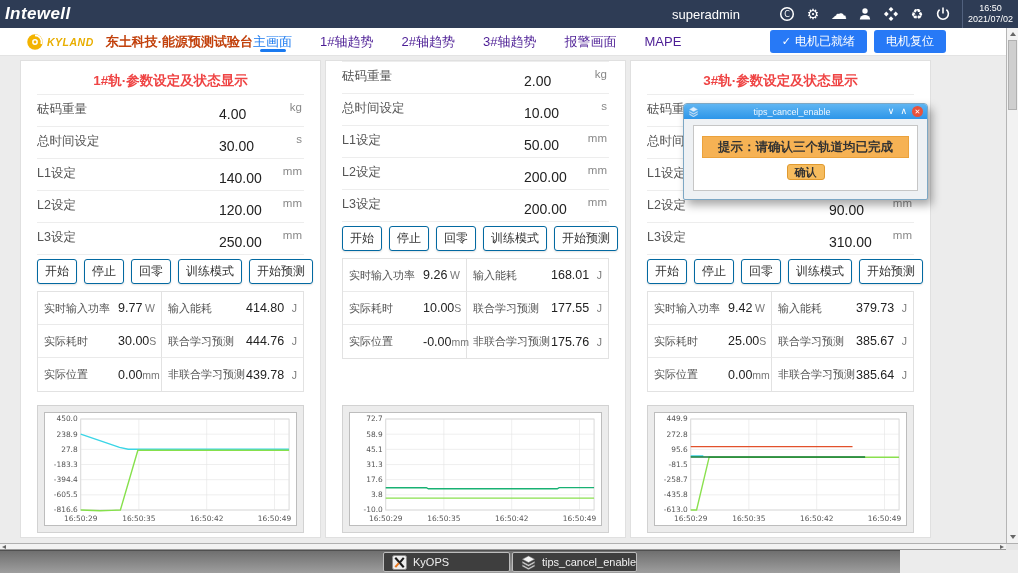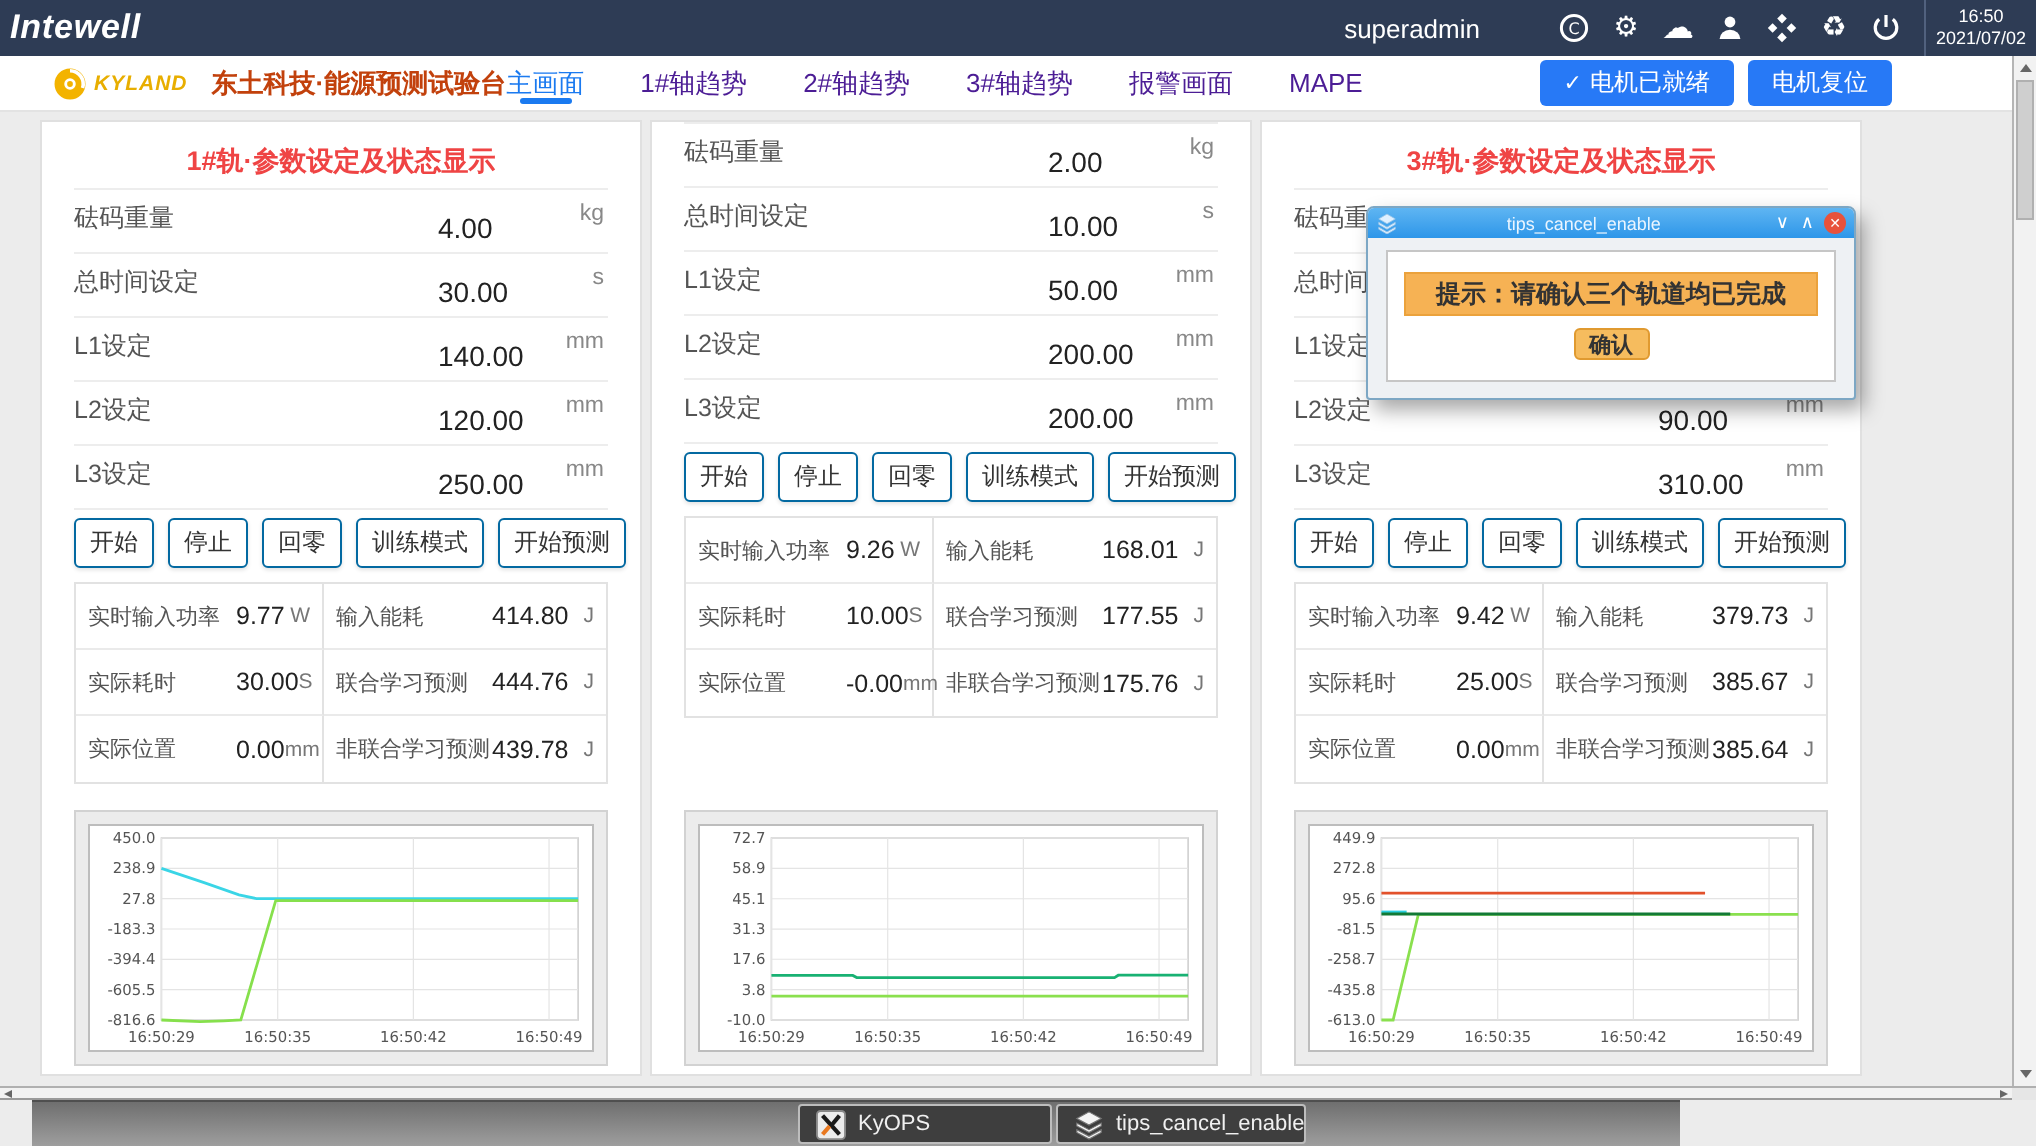--- a/index.html
+++ b/index.html
@@ -73,21 +73,21 @@
   .arr { position:absolute; left:3px; width:0; height:0; border-left:3px solid transparent; border-right:3px solid transparent; }
   .arr.up { top:4px; border-bottom:4px solid #666; }
   .arr.down { bottom:4px; border-top:4px solid #666; }
   .hscroll { position:absolute; left:0; top:543px; width:1006px; height:7px; background:#f2f2f2; border-top:1px solid #b0b0b0; border-bottom:1px solid #9a9a9a; z-index:3; }
   .harr { position:absolute; top:1px; width:0; height:0; border-top:2.5px solid transparent; border-bottom:2.5px solid transparent; }
   .harr.left { left:2px; border-right:4px solid #666; }
   .harr.right { right:2px; border-left:4px solid #666; }
   .scorner { position:absolute; right:0; top:543px; width:12px; height:7px; background:#e6e6e6; border-top:1px solid #b0b0b0; z-index:3; }
 
   
-  .taskbar { position:absolute; left:16px; top:550px; width:824px; height:23px; background:linear-gradient(#6f6f6f,#9e9e9e); border-top:1px solid #4f4f4f; z-index:10; }
+  .taskbar { position:absolute; left:0; top:550px; width:900px; height:23px; background:linear-gradient(#6f6f6f,#9e9e9e); border-top:1px solid #4f4f4f; z-index:10; }
   .task-item { position:absolute; top:1px; height:20px; background:#3e3e3e; border:1px solid #bdbdbd; border-radius:2px; display:flex; align-items:center; gap:6px; padding:0 8px; color:#f0f0f0; font-size:11px; cursor:pointer; white-space:nowrap; }
   .task-icon { width:15px; height:15px; display:flex; }
   .task-icon svg { width:15px; height:15px; }
 </style>
 </head>
 <body>
 
 <div class="screen">
 
   <div class="topbar">

